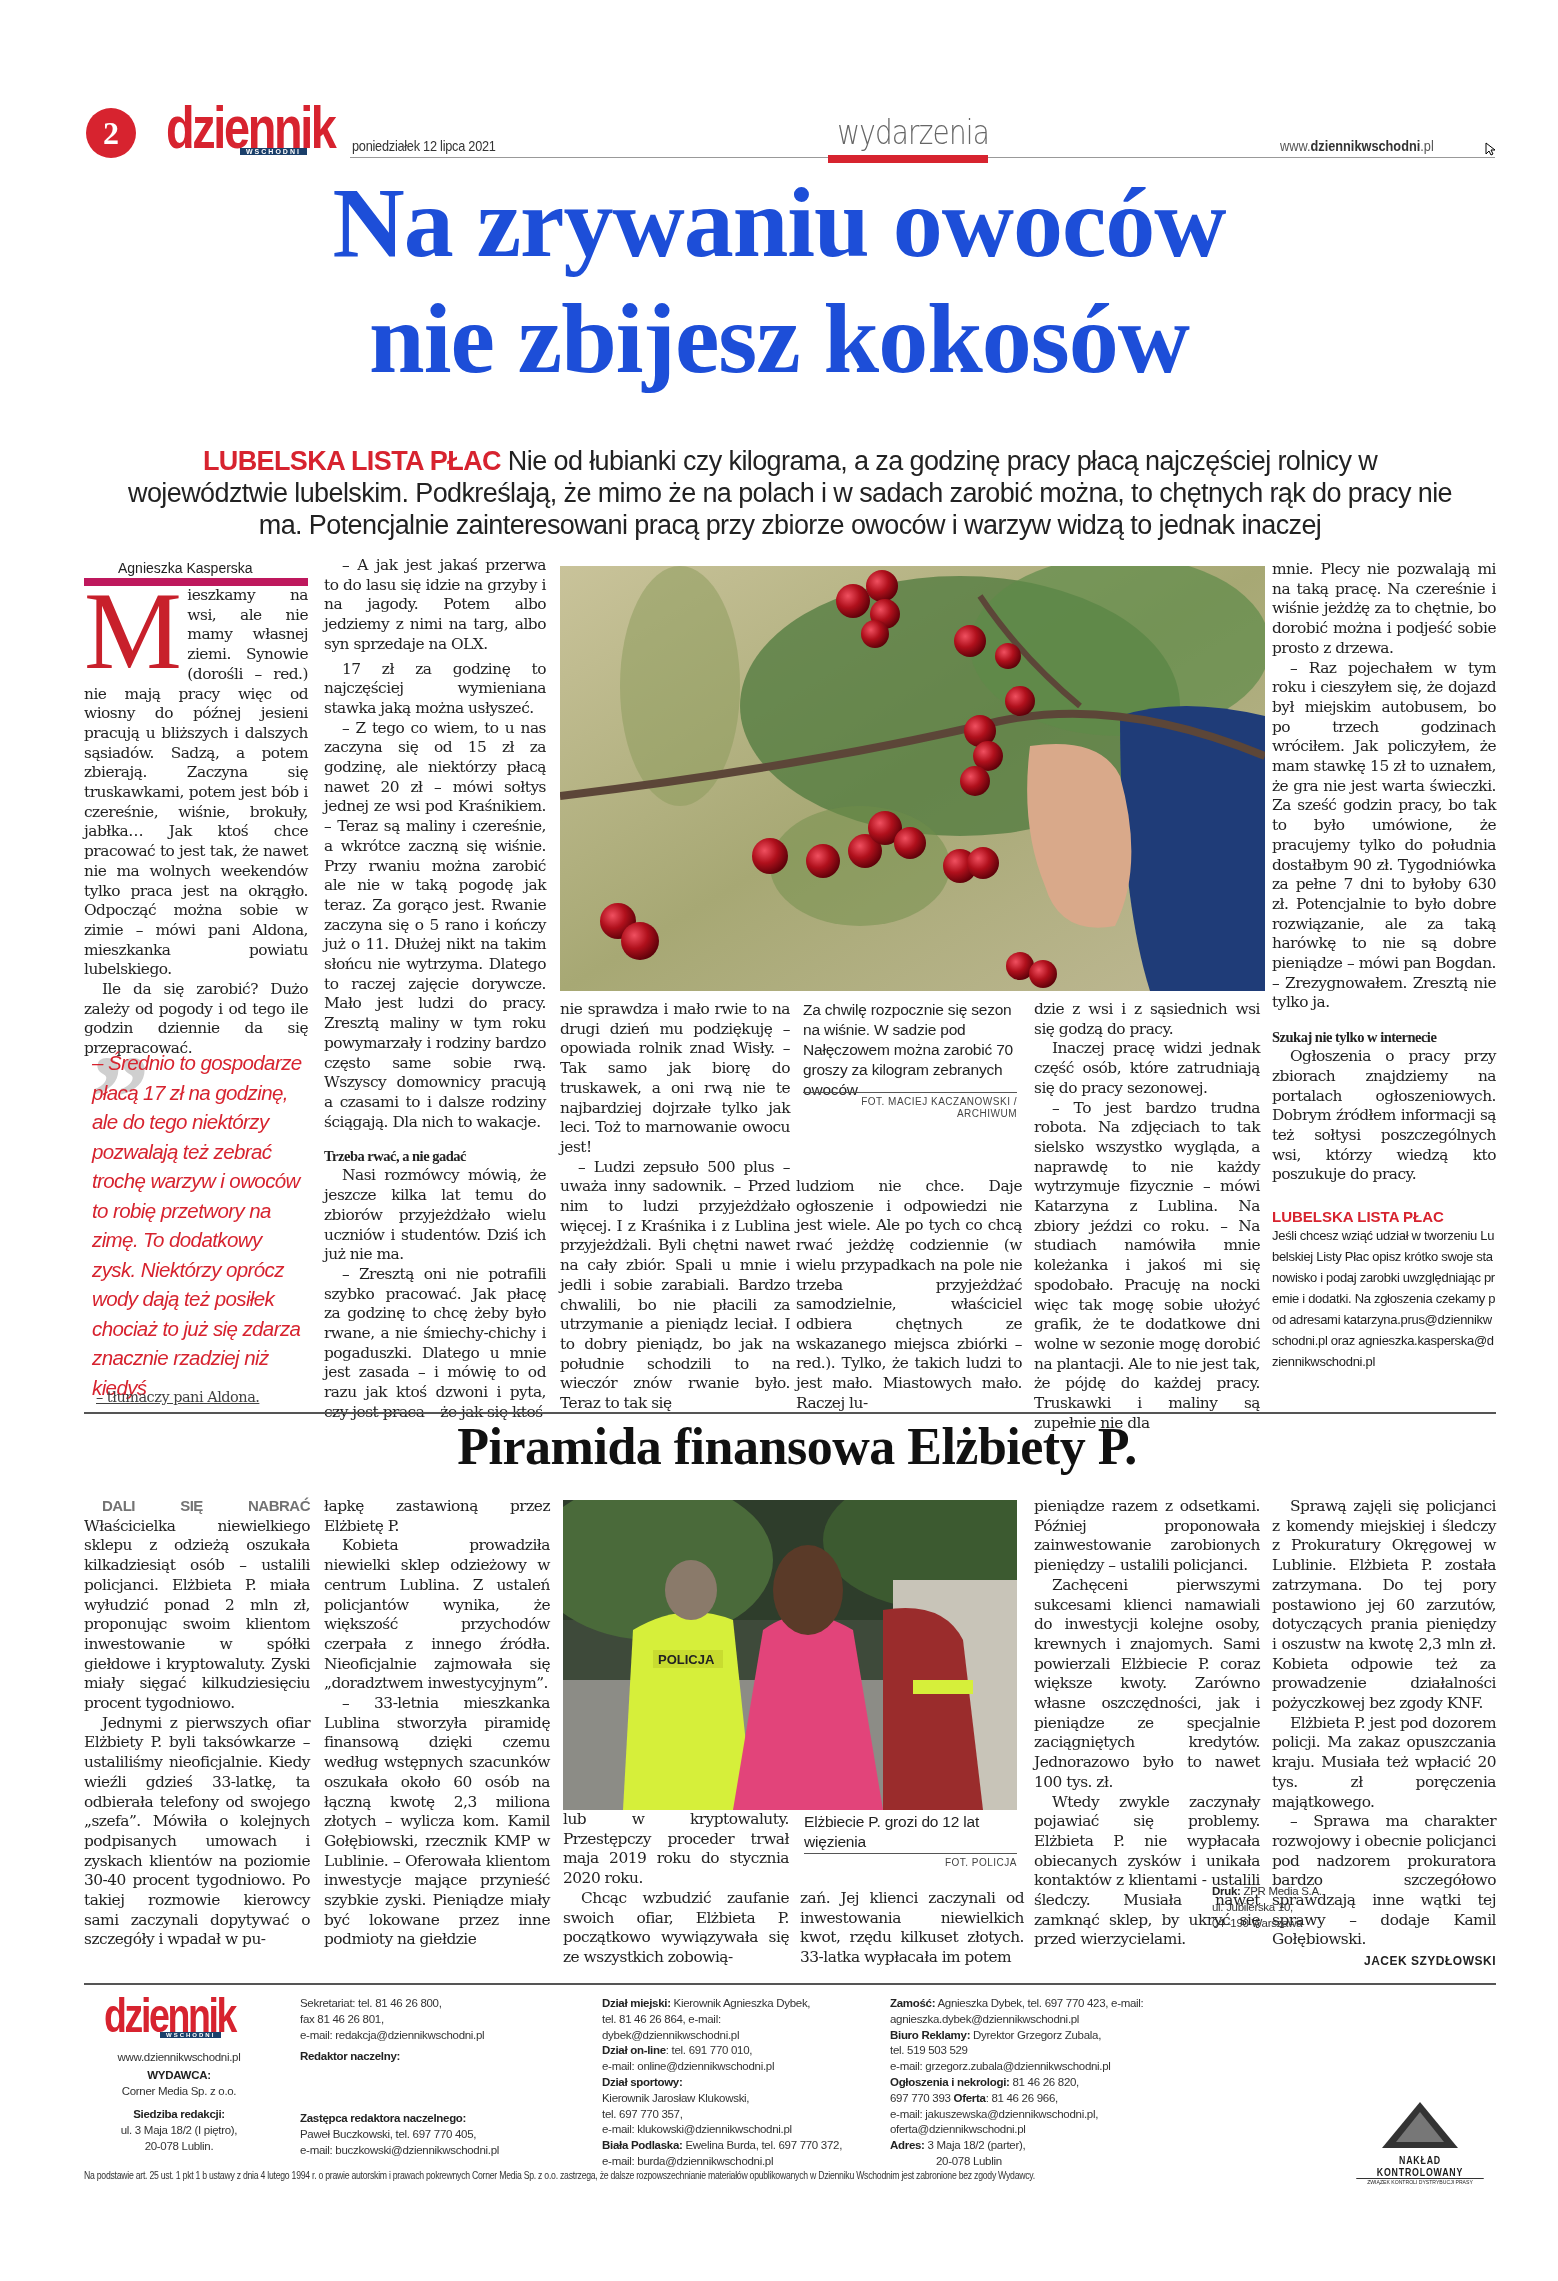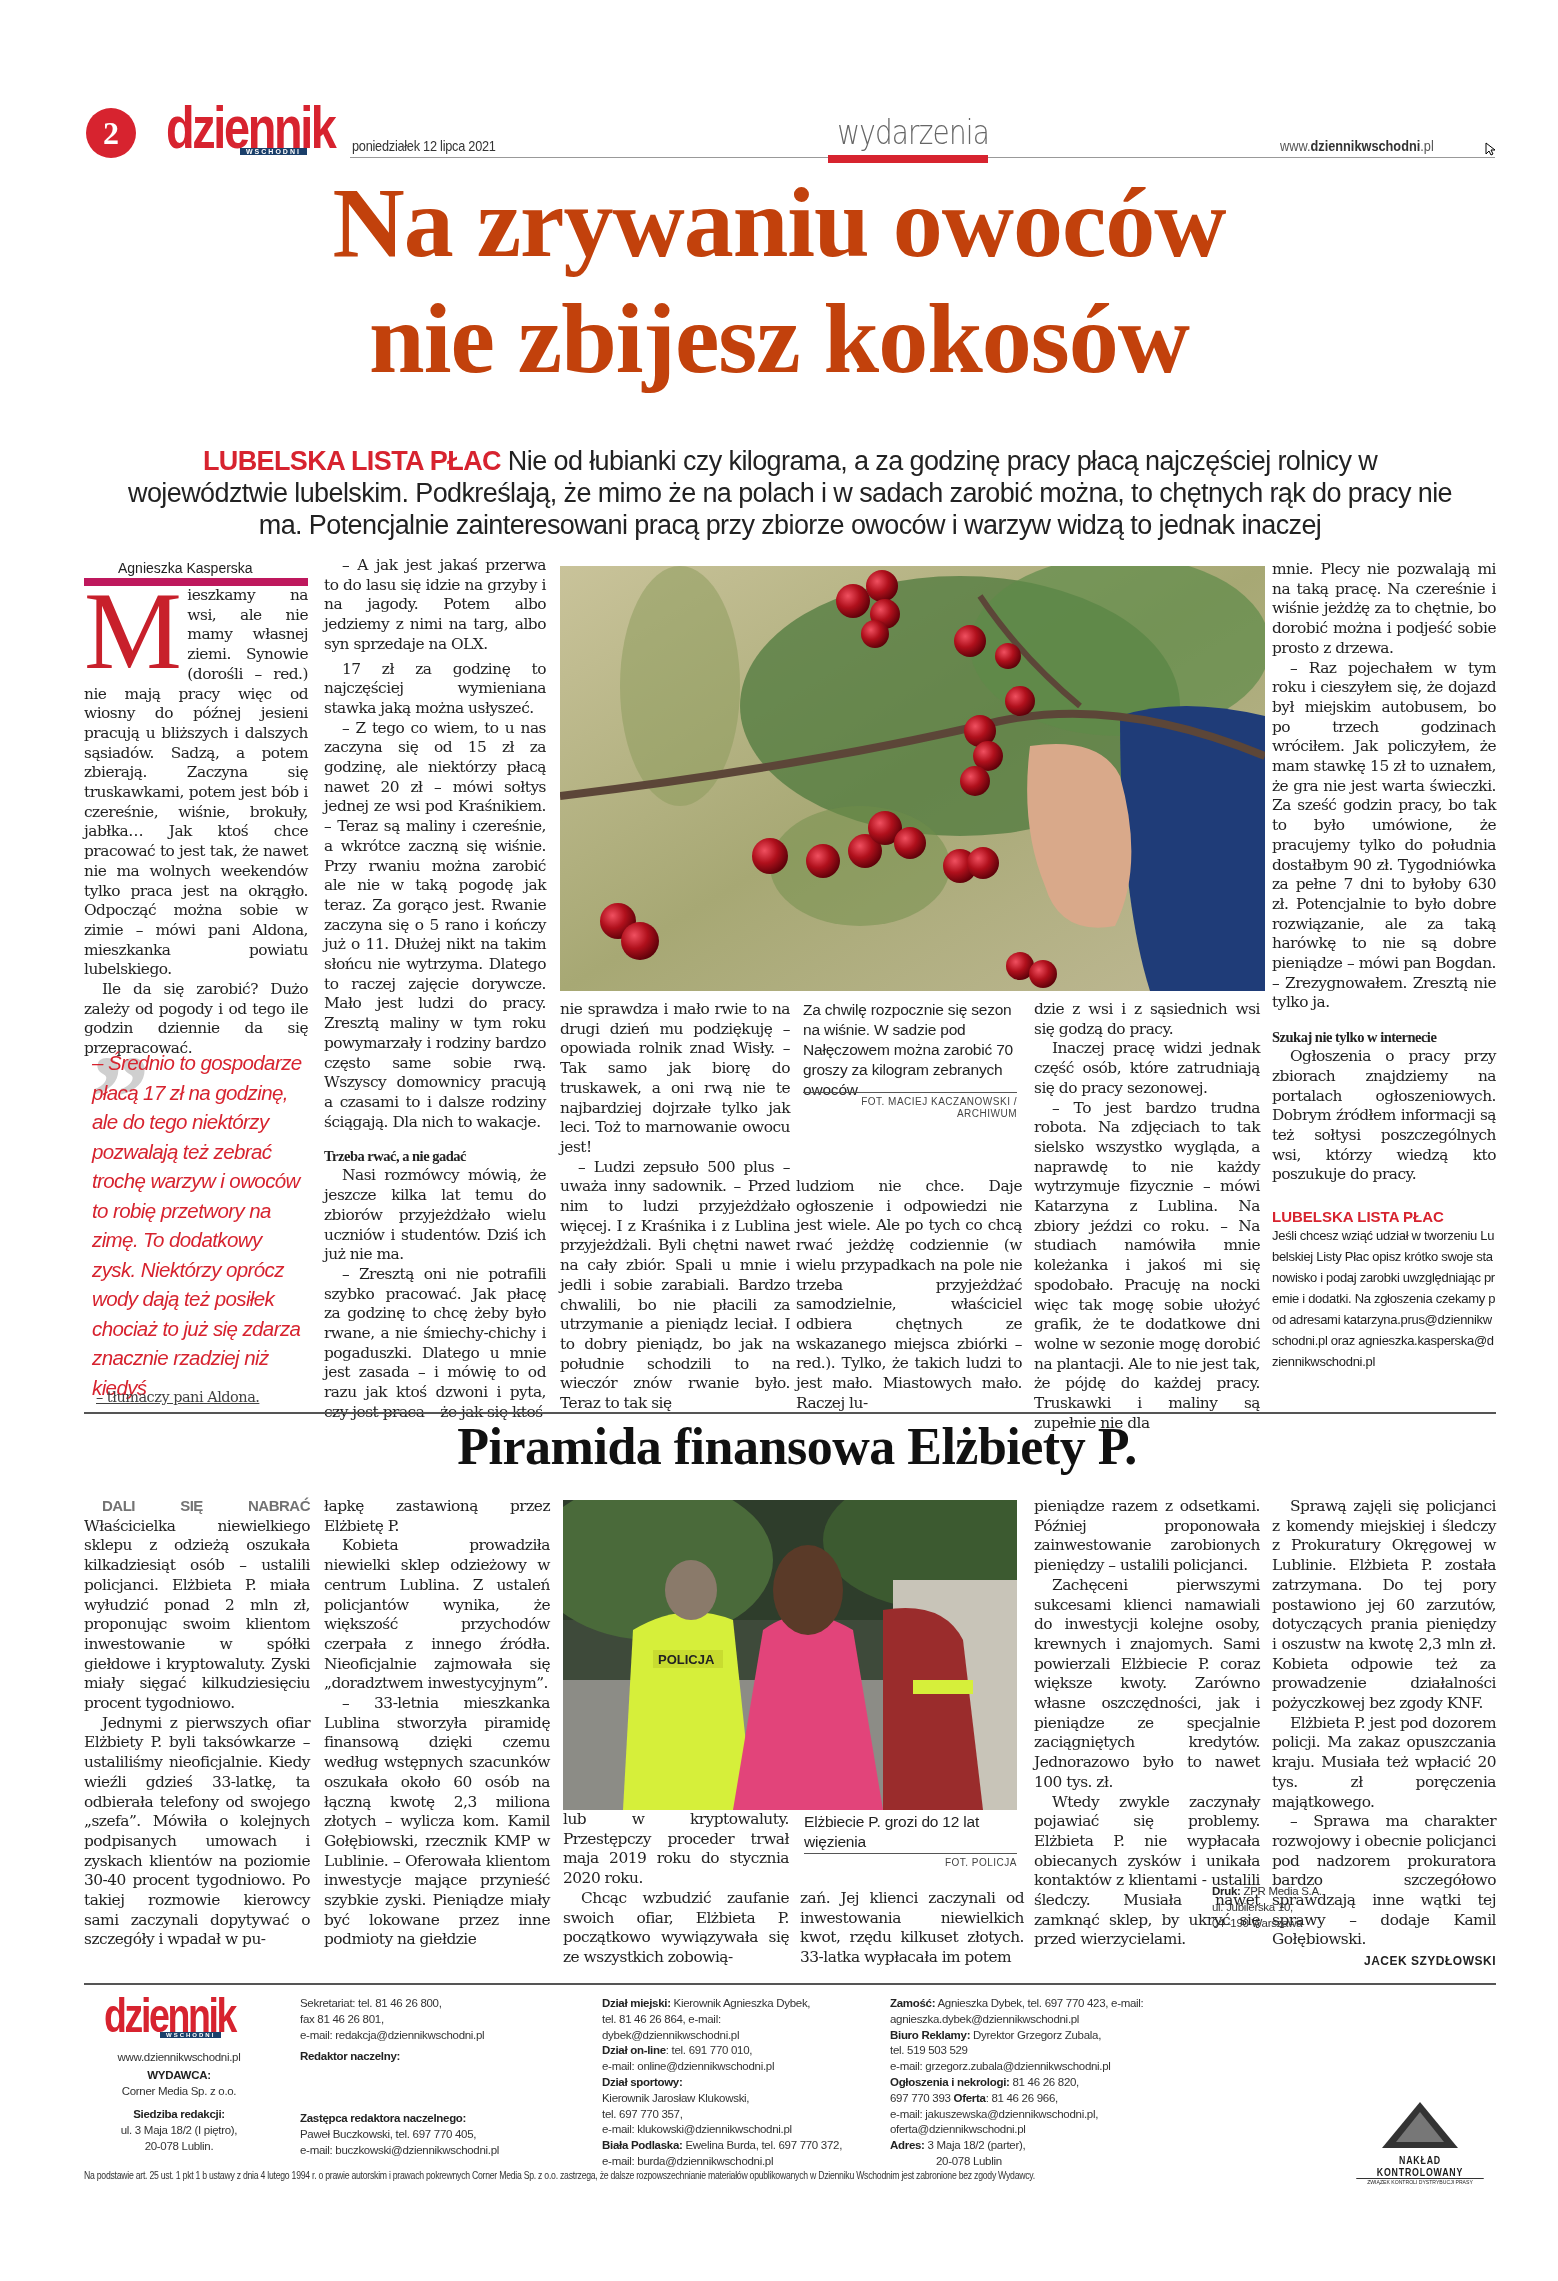--- a/index.html
+++ b/index.html
@@ -15,21 +15,21 @@
   .logo-sub { position:absolute; left: 74px; top: 44px; background: #1a3f6a; color: #fff; font: bold 7px "Liberation Sans", sans-serif; padding: 0 6px; letter-spacing: 2px; }
   .header-date { left: 352px; top: 137px; font: 15px "Liberation Sans", sans-serif; color:#333; letter-spacing:-0.3px; transform: scaleX(0.85); transform-origin:left; }
   .header-line { left: 350px; top: 157px; width: 1145px; height: 1px; background: #999; }
   .section-name { left: 822px; top: 112px; width: 170px; text-align:center; font: 300 34px "DejaVu Sans", sans-serif; color:#666; letter-spacing: -1px; transform: scaleX(0.82); }
   .section-bar { left: 828px; top: 155px; width: 160px; height: 8px; background: #d7232f; }
   .site-url { left: 1280px; top: 137px; font: 15px "Liberation Sans", sans-serif; color:#555; transform: scaleX(0.85); transform-origin:left; }
   .site-url b { color:#333; }
   .cursor-icon { left: 1485px; top: 142px; width: 12px; height: 14px; }
 
   
-  .headline { left: 0; top: 165px; width: 1558px; text-align: center; font: bold 100px/116px "Liberation Serif", serif; color:#c2410c; letter-spacing: -1px; }
+  .headline { left: 0; top: 165px; width: 1558px; text-align: center; font: bold 100px/116px "Liberation Serif", serif; color:#1d4ed8; letter-spacing: -1px; }
 
   .lead { left: 120px; top: 445px; width: 1340px; text-align:center; font: 27px/32px "Liberation Sans", sans-serif; color:#222; letter-spacing:-0.6px; }
   .lead .kicker { color: #d7232f; font-weight: bold; }
 
   
   .col { position:absolute; font: 15.4px/19.7px "DejaVu Serif", serif; color:#222; text-align: justify; hyphens: auto; letter-spacing: -0.5px; }
   .col p { text-indent: 18px; }
   .col p.noind { text-indent: 0; }
   .col h4 { font: bold 14.5px/20px "Liberation Serif", serif; margin-top: 14px; text-indent:0; }
 

